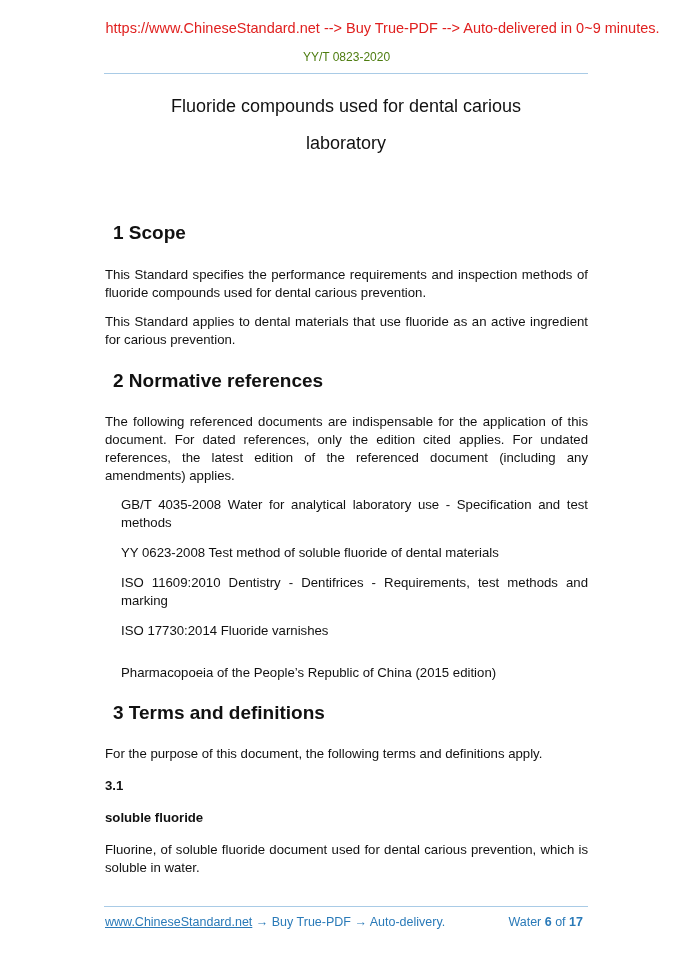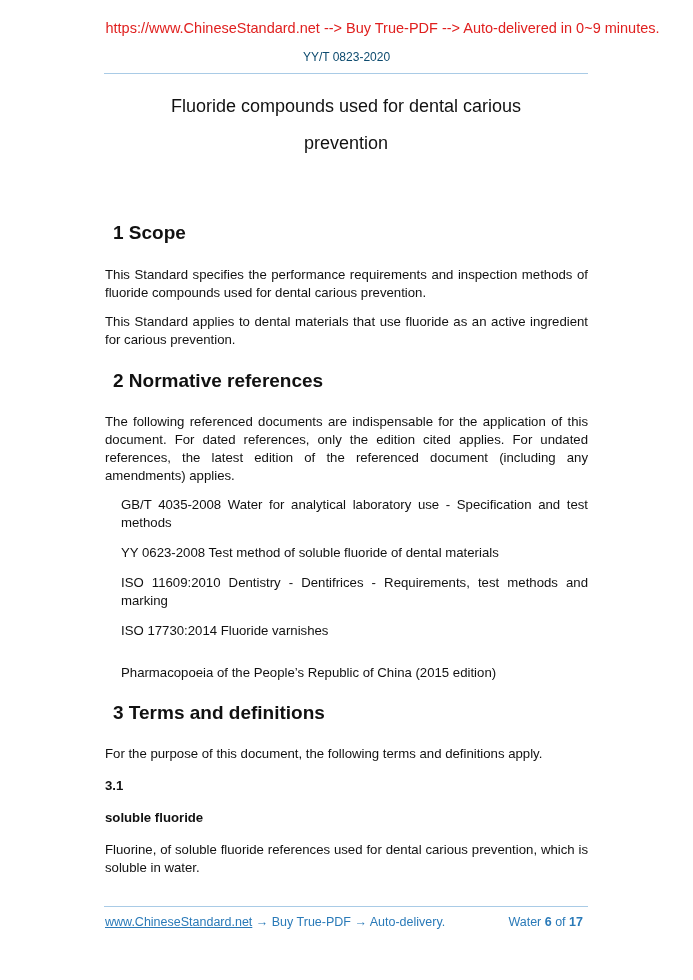--- a/index.html
+++ b/index.html
@@ -1,21 +1,21 @@
 <!DOCTYPE html>
 <html><head>
 <meta charset="utf-8">
 <style>
   html, body { margin: 0; padding: 0; background: #ffffff; }
   body { width: 693px; height: 980px; position: relative; overflow: hidden;
          font-family: "Liberation Sans", sans-serif; color: #111; }
   .promo { position: absolute; top: 20px; left: 0; width: 693px; text-align: center;
            color: #e0201f; font-size: 14.5px; padding-left: 36px; }
   .doc-code { position: absolute; top: 50px; left: 0; width: 693px; text-align: center;
-              color: #0c4a6e; font-size: 12px; }
+              color: #4d7c0f; font-size: 12px; }
   .rule { position: absolute; left: 104px; width: 484px; height: 1px; background: #a9cbe6; }
   .rule.top { top: 73px; }
   .rule.bottom { top: 906px; }
   .title { position: absolute; left: 104px; width: 484px; text-align: center;
            font-weight: normal; font-size: 18px; line-height: 37px; top: 88px; }
   .content { position: absolute; left: 105px; width: 483px; top: 211px; }
   h2 { font-size: 19px; font-weight: bold; margin: 8px; line-height: 28px; }
   p { font-size: 13.2px; line-height: 18px; margin: 0; text-align: justify; }
   .ref { padding-left: 16px; }
   .bold { font-weight: bold; }
@@ -26,41 +26,41 @@
 </style>
 </head>
 <body>
 
 <div class="promo">https://www.ChineseStandard.net --&gt; Buy True-PDF --&gt; Auto-delivered in 0~9 minutes.</div>
 <div class="doc-code">YY/T 0823-2020</div>
 <div class="rule top"></div>
 
 <div class="title">
   <div>Fluoride compounds used for dental carious</div>
-  <div>prevention</div>
+  <div>laboratory</div>
 </div>
 
 <div class="content">
   <h2>1 Scope</h2>
   <p style="margin-top:19px">This Standard specifies the performance requirements and inspection methods of fluoride compounds used for dental carious prevention.</p>
   <p style="margin-top:11px">This Standard applies to dental materials that use fluoride as an active ingredient for carious prevention.</p>
 
   <h2 style="margin-top:18px">2 Normative references</h2>
   <p style="margin-top:18px">The following referenced documents are indispensable for the application of this document. For dated references, only the edition cited applies. For undated references, the latest edition of the referenced document (including any amendments) applies.</p>
   <p class="ref" style="margin-top:11px">GB/T 4035-2008 Water for analytical laboratory use - Specification and test methods</p>
   <p class="ref" style="margin-top:12px">YY 0623-2008 Test method of soluble fluoride of dental materials</p>
   <p class="ref" style="margin-top:12px">ISO 11609:2010 Dentistry - Dentifrices - Requirements, test methods and marking</p>
   <p class="ref" style="margin-top:12px">ISO 17730:2014 Fluoride varnishes</p>
   <p class="ref" style="margin-top:24px">Pharmacopoeia of the People’s Republic of China (2015 edition)</p>
 
   <h2 style="margin-top:17px">3 Terms and definitions</h2>
   <p style="margin-top:18px">For the purpose of this document, the following terms and definitions apply.</p>
   <p class="bold" style="margin-top:14px">3.1</p>
   <p class="bold" style="margin-top:14px">soluble fluoride</p>
-  <p style="margin-top:14px">Fluorine, of soluble fluoride references used for dental carious prevention, which is soluble in water.</p>
+  <p style="margin-top:14px">Fluorine, of soluble fluoride document used for dental carious prevention, which is soluble in water.</p>
 </div>
 
 <div class="rule bottom"></div>
 <div class="footer">
   <span><a>www.ChineseStandard.net</a><span> → Buy True-PDF → Auto-delivery.</span></span>
   <span style="padding-right:5px">
     <span>Water</span>
     <b>6</b>
     <span>of</span>
     <b>17</b>

